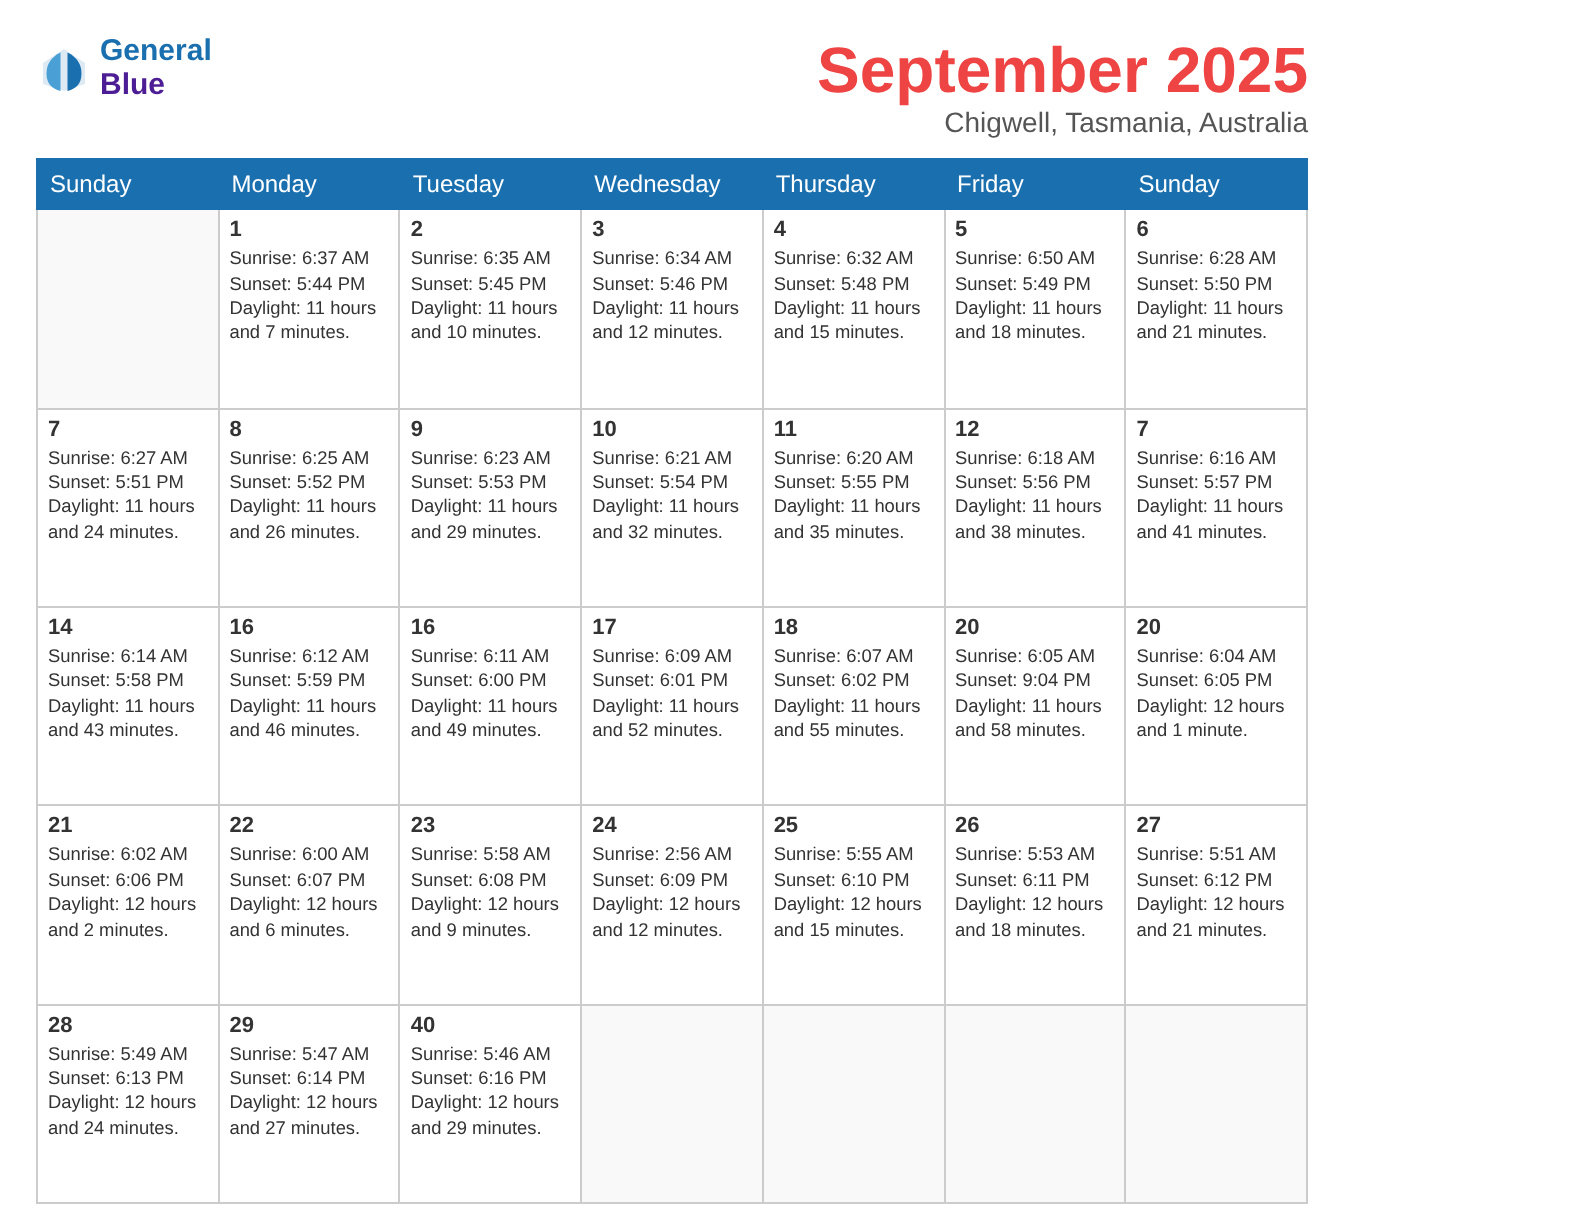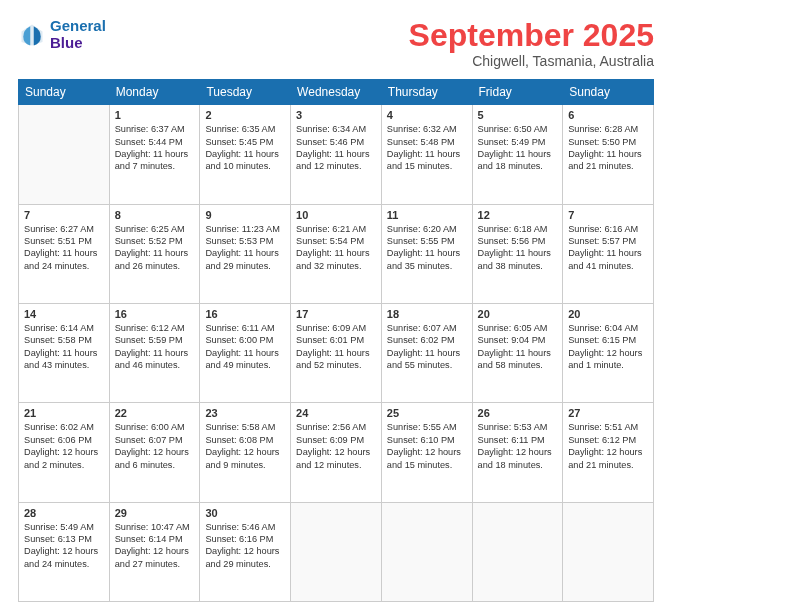--- a/index.html
+++ b/index.html
@@ -159,21 +159,21 @@
           <td>
             <span class="day-num">7</span>
             <div class="cell-content"><span>Sunrise: 6:27 AM</span><br><span>Sunset: 5:51 PM</span><br><span>Daylight: 11 hours</span><br><span>and 24 minutes.</span></div>
           </td>
           <td>
             <span class="day-num">8</span>
             <div class="cell-content"><span>Sunrise: 6:25 AM</span><br><span>Sunset: 5:52 PM</span><br><span>Daylight: 11 hours</span><br><span>and 26 minutes.</span></div>
           </td>
           <td>
             <span class="day-num">9</span>
-            <div class="cell-content"><span>Sunrise: 11:23 AM</span><br><span>Sunset: 5:53 PM</span><br><span>Daylight: 11 hours</span><br><span>and 29 minutes.</span></div>
+            <div class="cell-content"><span>Sunrise: 6:23 AM</span><br><span>Sunset: 5:53 PM</span><br><span>Daylight: 11 hours</span><br><span>and 29 minutes.</span></div>
           </td>
           <td>
             <span class="day-num">10</span>
             <div class="cell-content"><span>Sunrise: 6:21 AM</span><br><span>Sunset: 5:54 PM</span><br><span>Daylight: 11 hours</span><br><span>and 32 minutes.</span></div>
           </td>
           <td>
             <span class="day-num">11</span>
             <div class="cell-content"><span>Sunrise: 6:20 AM</span><br><span>Sunset: 5:55 PM</span><br><span>Daylight: 11 hours</span><br><span>and 35 minutes.</span></div>
           </td>
           <td>
@@ -205,21 +205,21 @@
           <td>
             <span class="day-num">18</span>
             <div class="cell-content"><span>Sunrise: 6:07 AM</span><br><span>Sunset: 6:02 PM</span><br><span>Daylight: 11 hours</span><br><span>and 55 minutes.</span></div>
           </td>
           <td>
             <span class="day-num">20</span>
             <div class="cell-content"><span>Sunrise: 6:05 AM</span><br><span>Sunset: 9:04 PM</span><br><span>Daylight: 11 hours</span><br><span>and 58 minutes.</span></div>
           </td>
           <td>
             <span class="day-num">20</span>
-            <div class="cell-content"><span>Sunrise: 6:04 AM</span><br><span>Sunset: 6:15 PM</span><br><span>Daylight: 12 hours</span><br><span>and 1 minute.</span></div>
+            <div class="cell-content"><span>Sunrise: 6:04 AM</span><br><span>Sunset: 6:05 PM</span><br><span>Daylight: 12 hours</span><br><span>and 1 minute.</span></div>
           </td>
         </tr>
         <tr>
           <td>
             <span class="day-num">21</span>
             <div class="cell-content"><span>Sunrise: 6:02 AM</span><br><span>Sunset: 6:06 PM</span><br><span>Daylight: 12 hours</span><br><span>and 2 minutes.</span></div>
           </td>
           <td>
             <span class="day-num">22</span>
             <div class="cell-content"><span>Sunrise: 6:00 AM</span><br><span>Sunset: 6:07 PM</span><br><span>Daylight: 12 hours</span><br><span>and 6 minutes.</span></div>
@@ -245,24 +245,24 @@
             <div class="cell-content"><span>Sunrise: 5:51 AM</span><br><span>Sunset: 6:12 PM</span><br><span>Daylight: 12 hours</span><br><span>and 21 minutes.</span></div>
           </td>
         </tr>
         <tr>
           <td>
             <span class="day-num">28</span>
             <div class="cell-content"><span>Sunrise: 5:49 AM</span><br><span>Sunset: 6:13 PM</span><br><span>Daylight: 12 hours</span><br><span>and 24 minutes.</span></div>
           </td>
           <td>
             <span class="day-num">29</span>
-            <div class="cell-content"><span>Sunrise: 10:47 AM</span><br><span>Sunset: 6:14 PM</span><br><span>Daylight: 12 hours</span><br><span>and 27 minutes.</span></div>
-          </td>
-          <td>
-            <span class="day-num">30</span>
+            <div class="cell-content"><span>Sunrise: 5:47 AM</span><br><span>Sunset: 6:14 PM</span><br><span>Daylight: 12 hours</span><br><span>and 27 minutes.</span></div>
+          </td>
+          <td>
+            <span class="day-num">40</span>
             <div class="cell-content"><span>Sunrise: 5:46 AM</span><br><span>Sunset: 6:16 PM</span><br><span>Daylight: 12 hours</span><br><span>and 29 minutes.</span></div>
           </td>
           <td class="empty-cell"></td>
           <td class="empty-cell"></td>
           <td class="empty-cell"></td>
           <td class="empty-cell"></td>
         </tr>
       </tbody>
   </table>
 </div>

